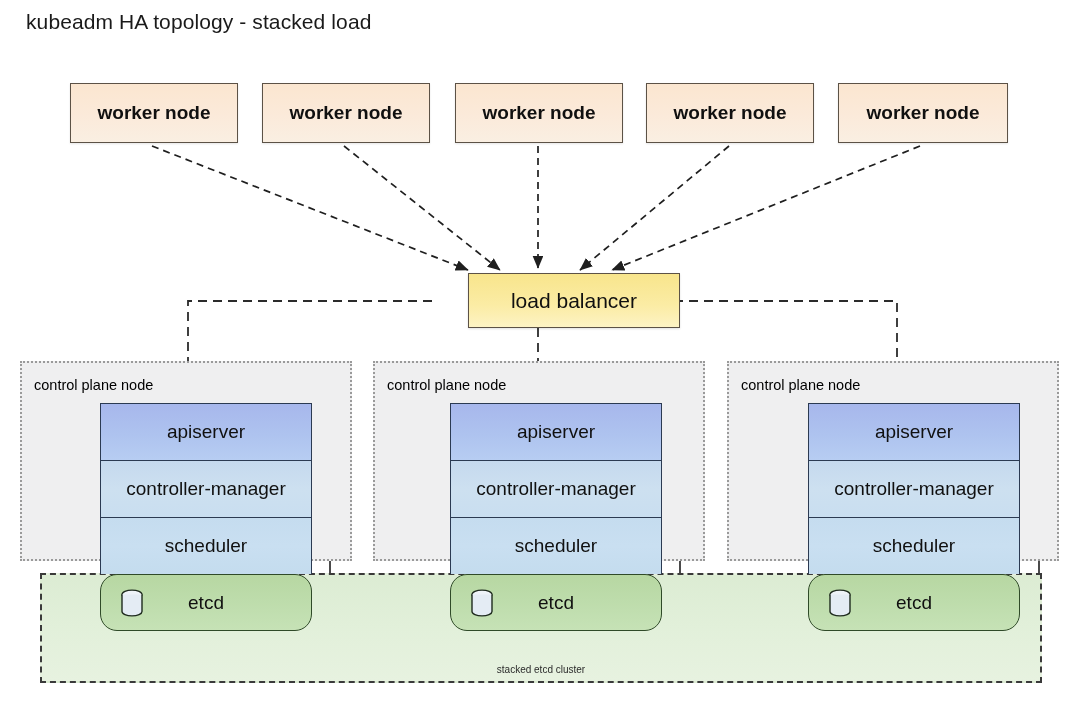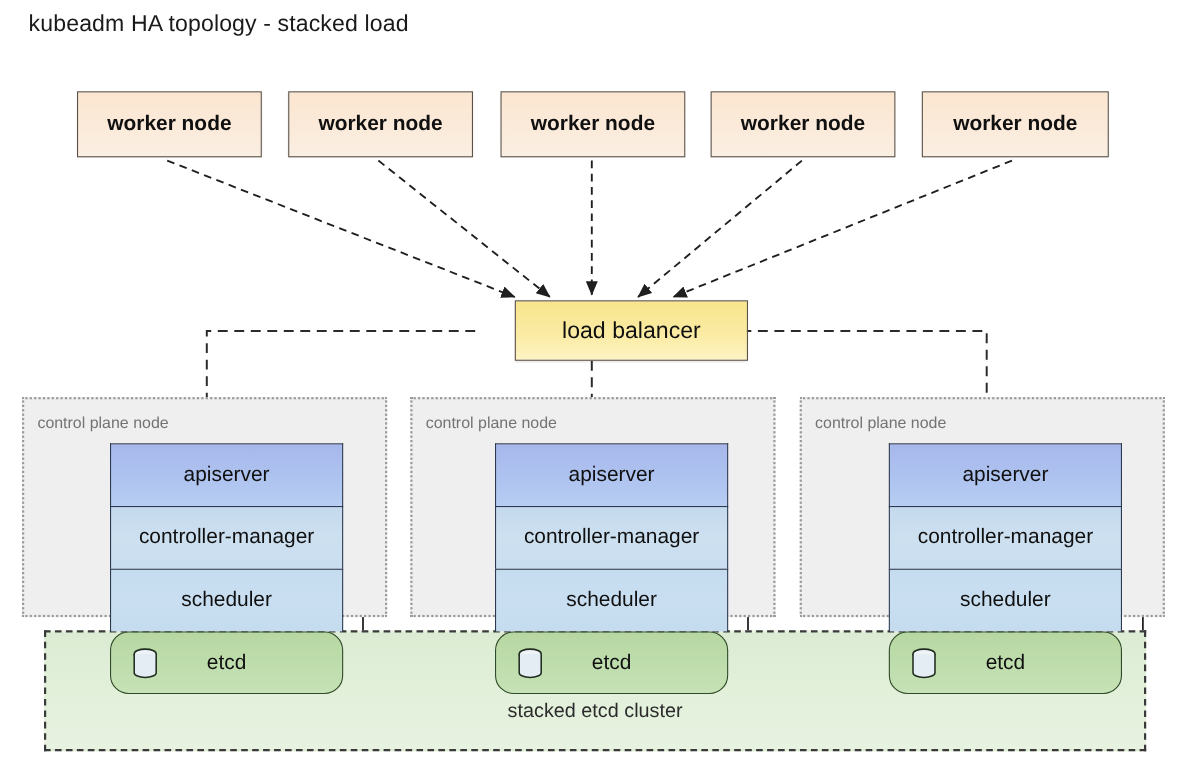--- a/index.html
+++ b/index.html
@@ -84,41 +84,41 @@
     width: 1002px;
     height: 110px;
     border: 2px dashed #3a3a3a;
     background: linear-gradient(180deg, #dcecd3 0%, #e2f0da 50%, #e7f2e0 100%);
     box-sizing: border-box;
   }
   #etcd-cluster-label {
     position: absolute;
     left: 0;
     right: 0;
-    bottom: 24px;
+    bottom: 6px;
     text-align: center;
-    font-size: 18px;
+    font-size: 10px;
     color: #2b2b2b;
   }
 
   
   .control-plane {
     position: absolute;
     top: 361px;
     height: 200px;
     border: 2px dotted #9a9a9a;
     background: #efeff0;
     box-sizing: border-box;
   }
   .cp-label {
     position: absolute;
     left: 12px;
     top: 14px;
     font-size: 14.5px;
-    color: #737373;
+    color: #000000;
     white-space: nowrap;
     text-align: center;
   }
 
   
   .component-stack {
     position: absolute;
     top: 403px;
     width: 248px;
     box-sizing: border-box;

